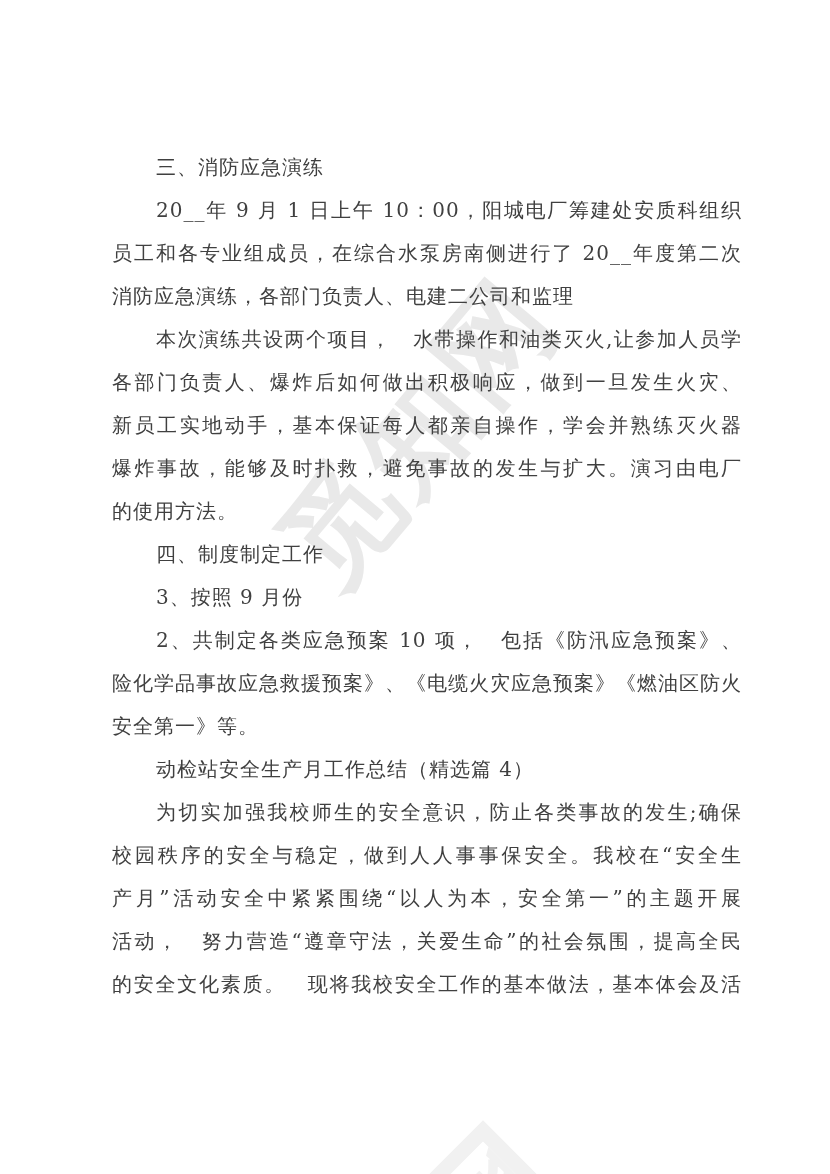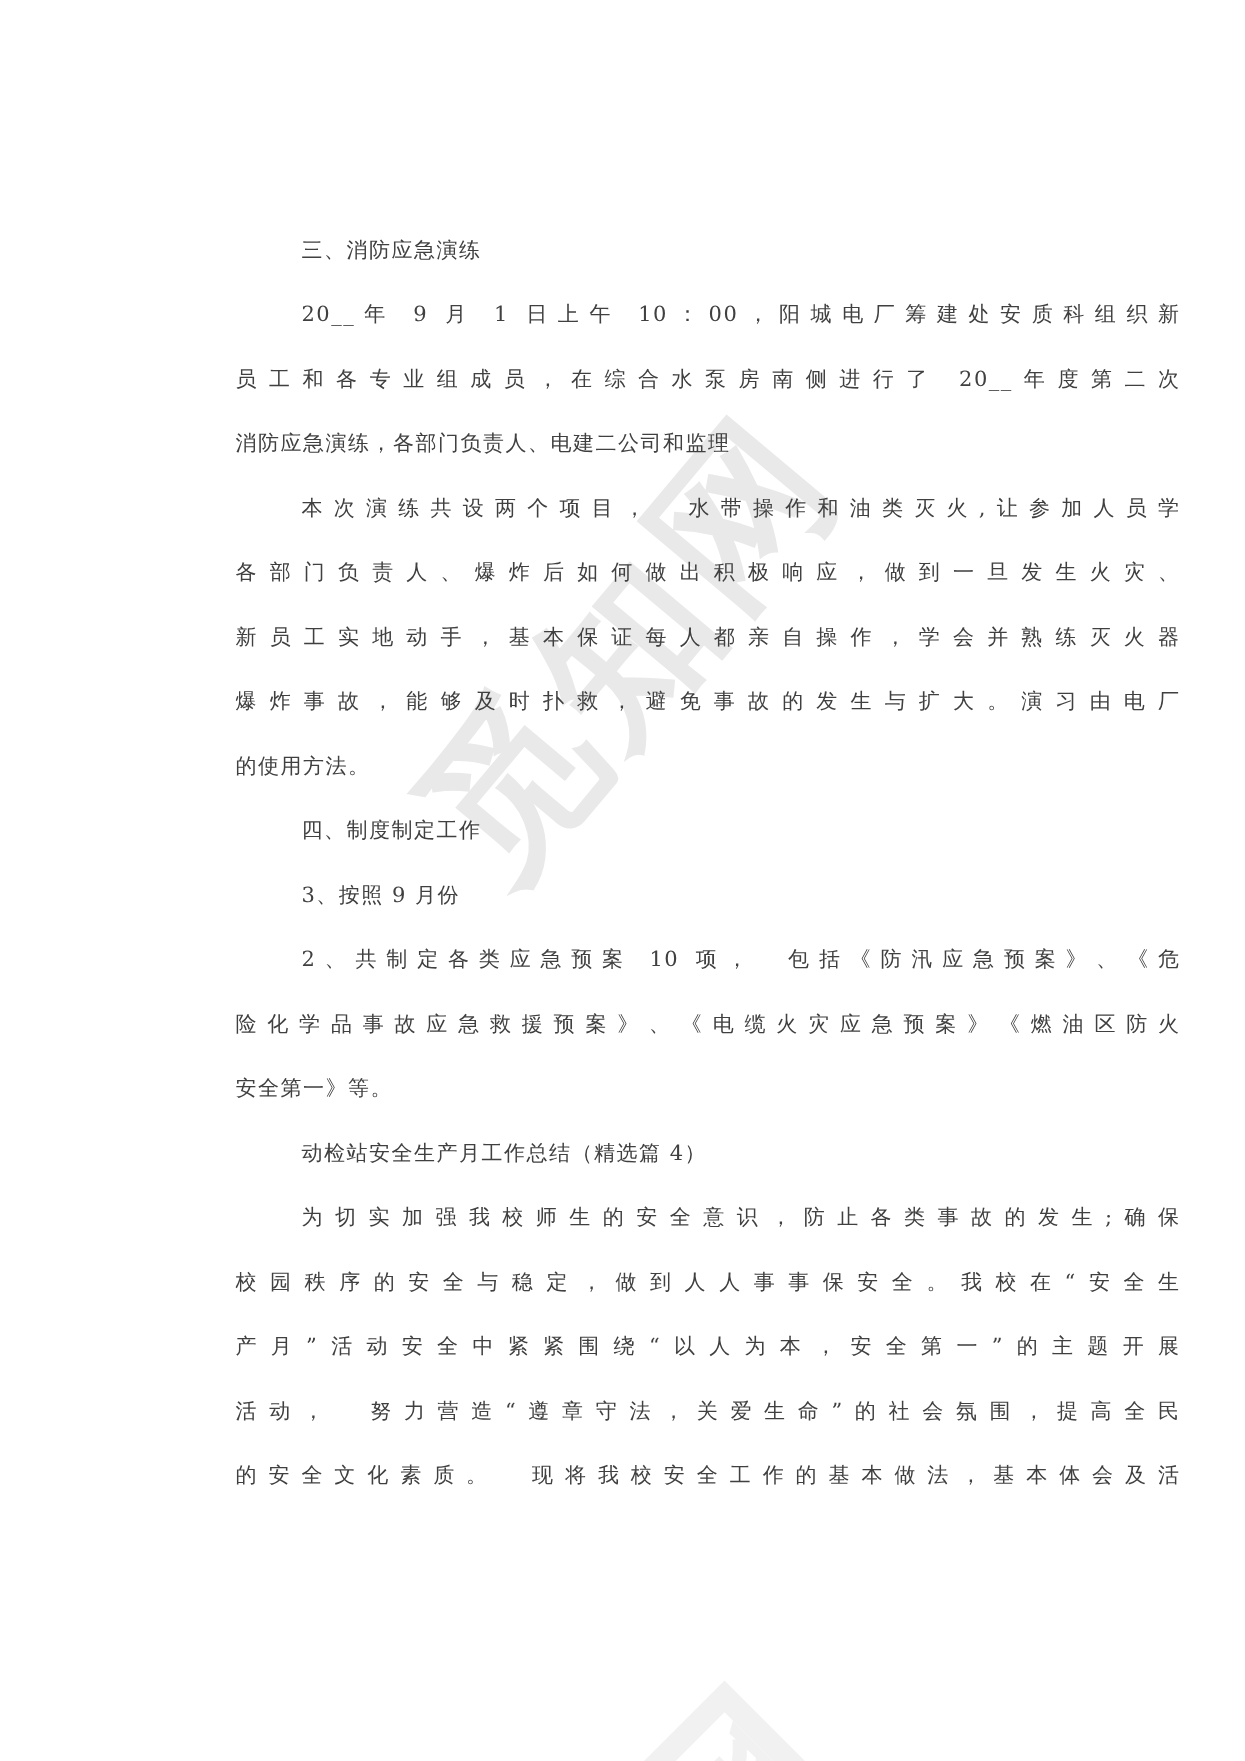--- a/index.html
+++ b/index.html
@@ -14,25 +14,24 @@
     background: #ffffff;
     overflow: hidden;
     font-family: "DejaVu Serif", "Liberation Serif", serif;
   }
   
   .doc {
     position: absolute;
     left: 112px;
     top: 146px;
     width: 630px;
-    font-size: 14px;
+    font-size: 20px;
     line-height: 43px;
     color: #404040;
     z-index: 2;
-    margin-left: 45px;
   }
   .line {
     height: 43px;
     overflow: hidden;
     white-space: nowrap;
     letter-spacing: 1px;
   }
   .line.fill {
     text-align: justify;
     text-align-last: justify;

